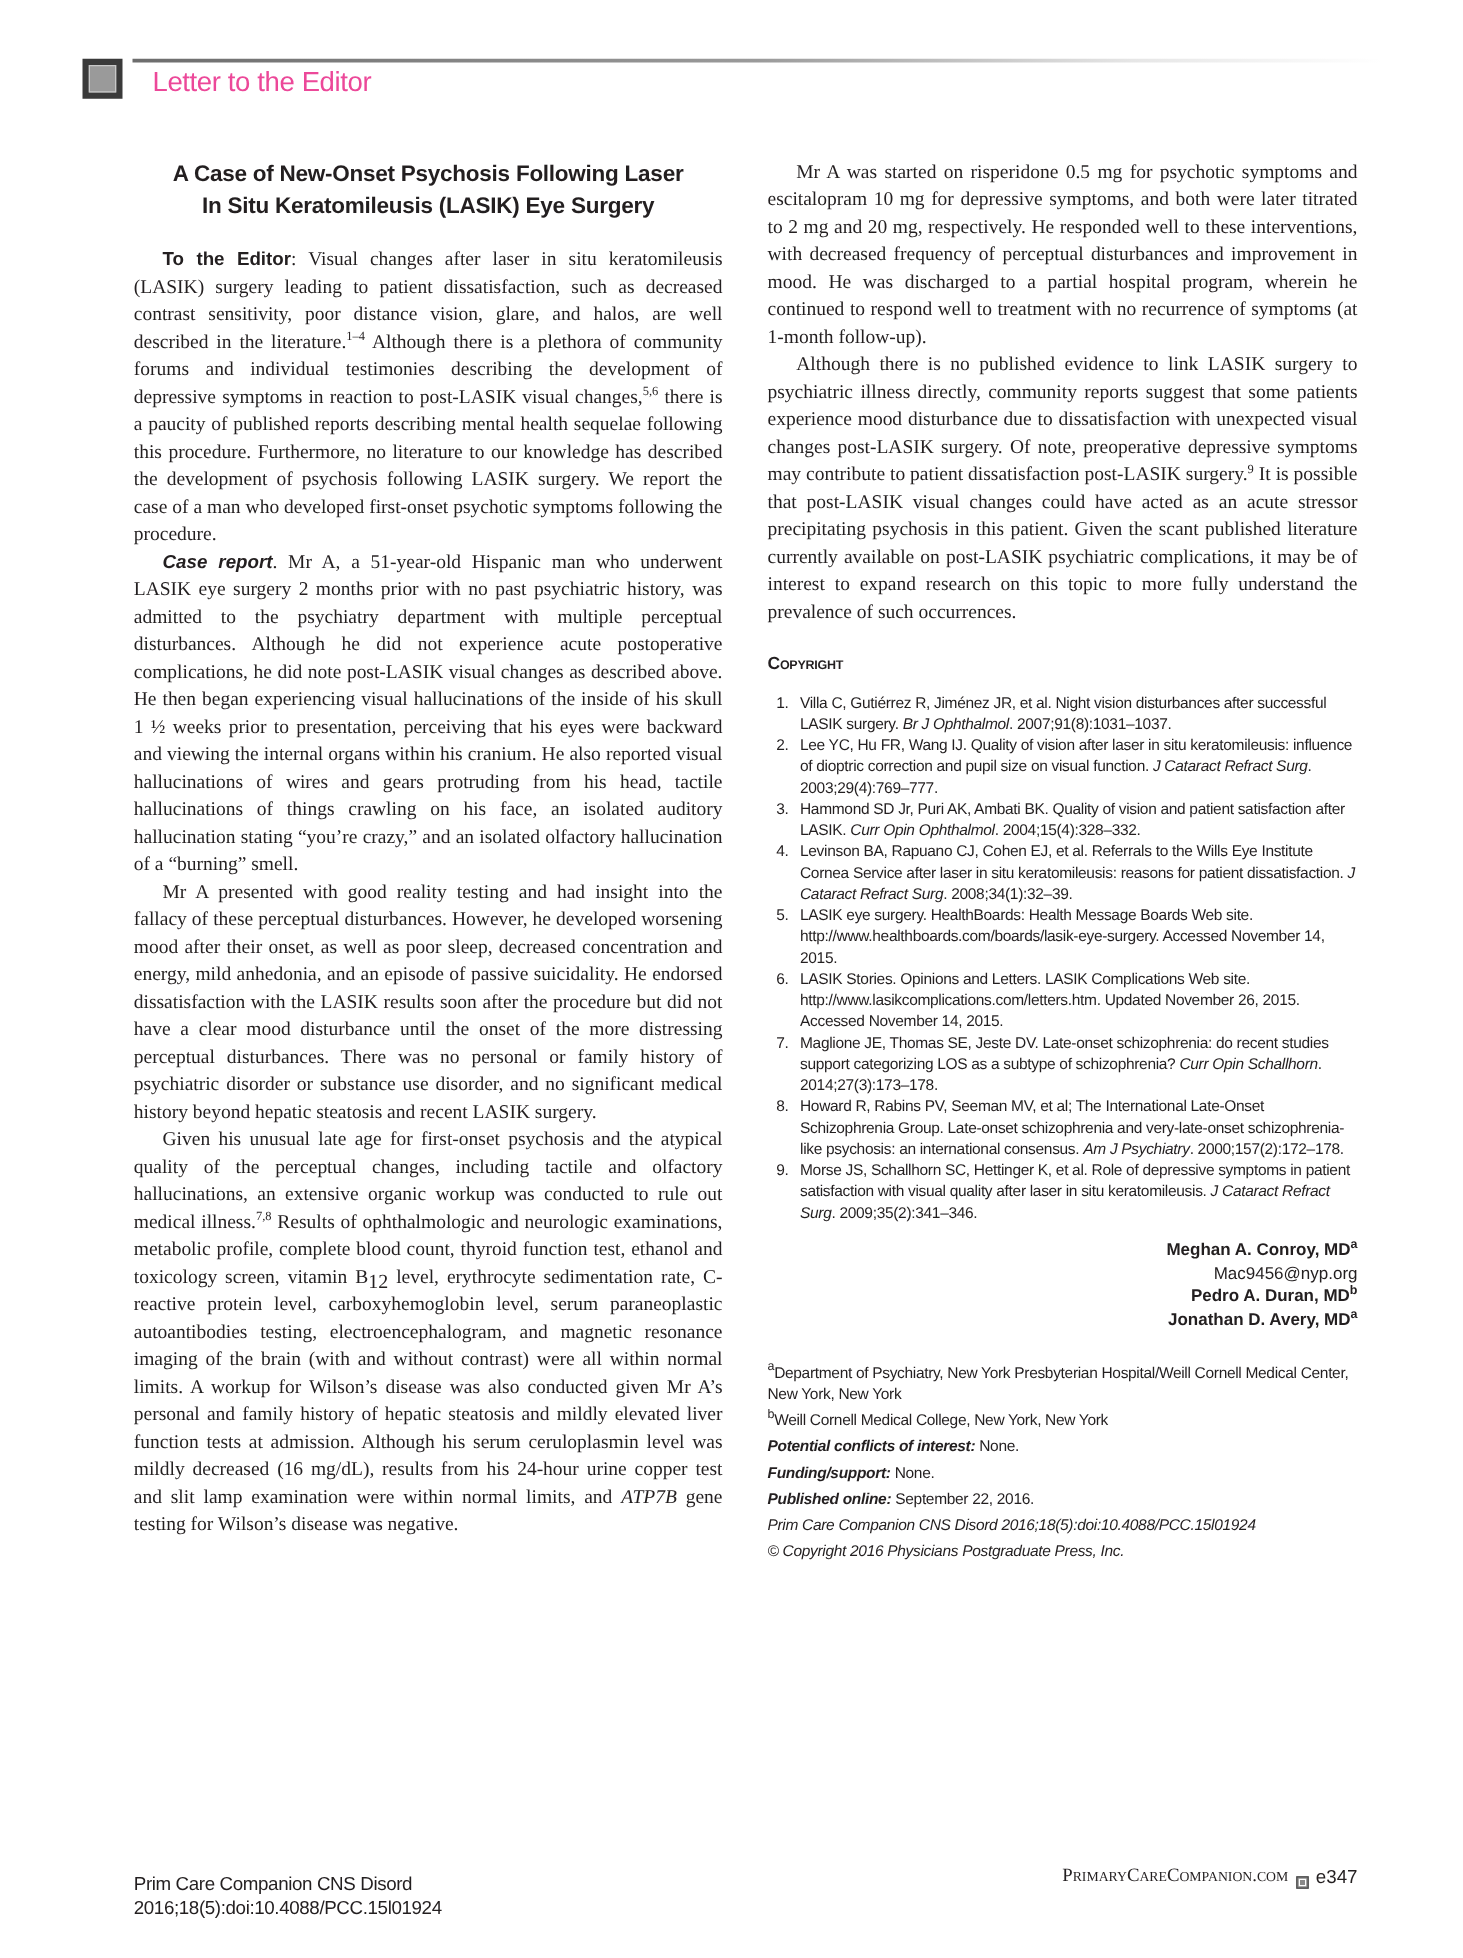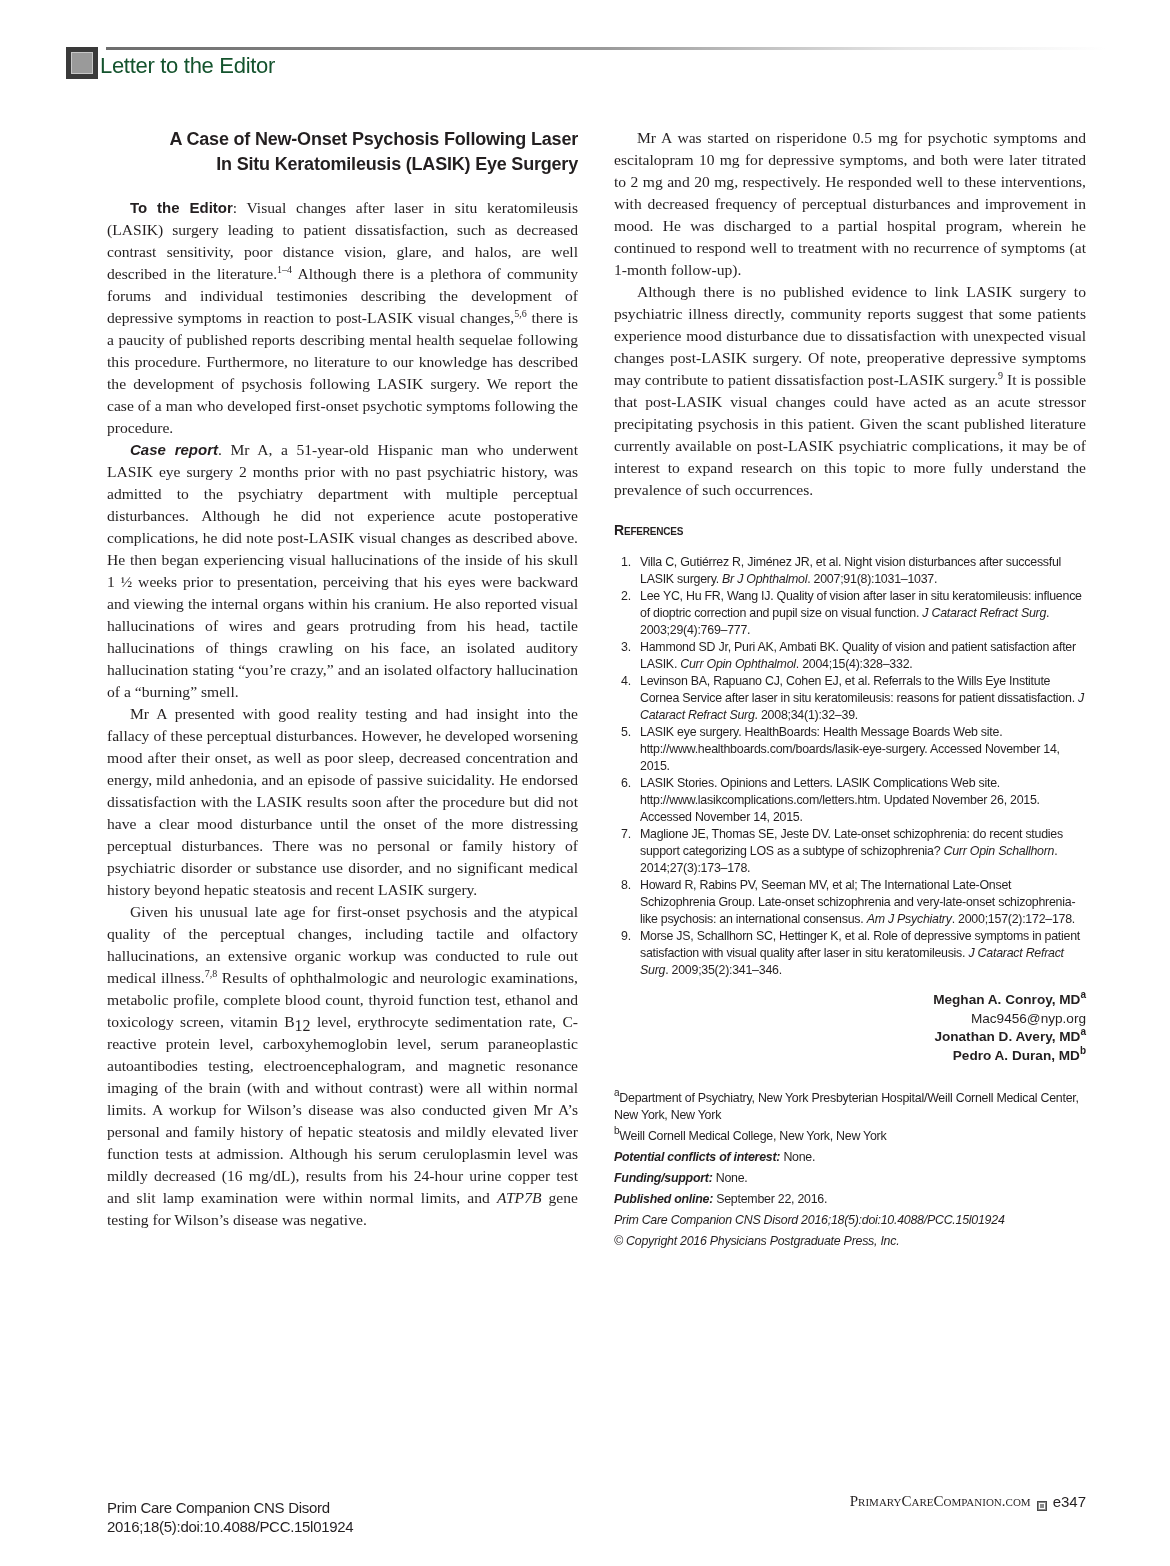--- a/index.html
+++ b/index.html
@@ -1,26 +1,26 @@
 <!DOCTYPE html>
 <html><head>
 <meta charset="utf-8">
 <style>
   html, body { margin: 0; padding: 0; background: #ffffff; }
   body { width: 1170px; height: 1566px; position: relative; overflow: hidden; color: #231f20; }
   .header-icon { position: absolute; left: 66px; top: 47px; width: 32px; height: 32px; background: #3a3a3a; }
   .header-icon .inner { position: absolute; left: 5px; top: 5px; width: 20px; height: 20px; background: #9a9a9a; border: 1px solid #c8c8c8; }
   .header-rule { position: absolute; left: 106px; top: 47px; width: 1000px; height: 3px;
     background: linear-gradient(to right, #6d6d6d 0%, #9a9a9a 50%, #e6e6e6 80%, #ffffff 100%); }
-  .header-title { position: absolute; left: 100px; top: 53px; font-family: "Liberation Sans", sans-serif; font-size: 22px; color: #14532d; letter-spacing: -0.3px; }
+  .header-title { position: absolute; left: 122px; top: 53px; font-family: "Liberation Sans", sans-serif; font-size: 22px; color: #ec4899; letter-spacing: -0.3px; }
 
   .col { position: absolute; font-family: "Liberation Serif", serif; font-size: 15.6px; line-height: 22px; text-align: justify; color: #231f20; }
   .col-left { left: 107px; top: 127px; width: 471px; }
   .col-right { left: 614px; top: 127px; width: 472px; }
-  .article-title { font-family: "Liberation Sans", sans-serif; font-weight: bold; font-size: 18px; line-height: 25px; text-align: right; margin: 0 0 20px 0; letter-spacing: -0.2px; }
+  .article-title { font-family: "Liberation Sans", sans-serif; font-weight: bold; font-size: 18px; line-height: 25px; text-align: center; margin: 0 0 20px 0; letter-spacing: -0.2px; }
   p { margin: 0; text-indent: 23px; }
   p.gap { }
   .lead-in { font-family: "Liberation Sans", sans-serif; font-weight: bold; font-size: 15px; }
   .lead-in-italic { font-family: "Liberation Sans", sans-serif; font-weight: bold; font-style: italic; font-size: 15px; }
   sup { font-size: 10px; line-height: 0; vertical-align: 6px; }
   sub { font-size: 16px; line-height: 0; }
 
   .refs-heading { font-family: "Liberation Sans", sans-serif; font-weight: bold; font-size: 14px; font-variant: small-caps; margin-top: 18px; margin-bottom: 13px; text-align: left; letter-spacing: -0.2px; }
   ol.refs { margin: 0; padding: 0; list-style: none; font-family: "Liberation Sans", sans-serif; font-size: 12.4px; line-height: 17px; text-align: left; }
   ol.refs li { position: relative; padding-left: 26px; letter-spacing: -0.25px; }
@@ -61,38 +61,38 @@
   <p>Mr A presented with good reality testing and had insight into the fallacy of these perceptual disturbances. However, he developed worsening mood after their onset, as well as poor sleep, decreased concentration and energy, mild anhedonia, and an episode of passive suicidality. He endorsed dissatisfaction with the LASIK results soon after the procedure but did not have a clear mood disturbance until the onset of the more distressing perceptual disturbances. There was no personal or family history of psychiatric disorder or substance use disorder, and no significant medical history beyond hepatic steatosis and recent LASIK surgery.</p>
 
   <p><span>Given his unusual late age for first-onset psychosis and the atypical quality of the perceptual changes, including tactile and olfactory hallucinations, an extensive organic workup was conducted to rule out medical illness.</span><sup>7,8</sup><span> Results of ophthalmologic and neurologic examinations, metabolic profile, complete blood count, thyroid function test, ethanol and toxicology screen, vitamin B</span><sub>12</sub><span> level, erythrocyte sedimentation rate, C-reactive protein level, carboxyhemoglobin level, serum paraneoplastic autoantibodies testing, electroencephalogram, and magnetic resonance imaging of the brain (with and without contrast) were all within normal limits. A workup for Wilson’s disease was also conducted given Mr A’s personal and family history of hepatic steatosis and mildly elevated liver function tests at admission. Although his serum ceruloplasmin level was mildly decreased (16 mg/dL), results from his 24-hour urine copper test and slit lamp examination were within normal limits, and </span><span class="it">ATP7B</span><span> gene testing for Wilson’s disease was negative.</span></p>
 </div>
 
 <div class="col col-right">
   <p>Mr A was started on risperidone 0.5 mg for psychotic symptoms and escitalopram 10 mg for depressive symptoms, and both were later titrated to 2 mg and 20 mg, respectively. He responded well to these interventions, with decreased frequency of perceptual disturbances and improvement in mood. He was discharged to a partial hospital program, wherein he continued to respond well to treatment with no recurrence of symptoms (at 1-month follow-up).</p>
 
   <p class="gap"><span>Although there is no published evidence to link LASIK surgery to psychiatric illness directly, community reports suggest that some patients experience mood disturbance due to dissatisfaction with unexpected visual changes post-LASIK surgery. Of note, preoperative depressive symptoms may contribute to patient dissatisfaction post-LASIK surgery.</span><sup>9</sup><span> It is possible that post-LASIK visual changes could have acted as an acute stressor precipitating psychosis in this patient. Given the scant published literature currently available on post-LASIK psychiatric complications, it may be of interest to expand research on this topic to more fully understand the prevalence of such occurrences.</span></p>
 
-  <div class="refs-heading">References</div>
+  <div class="refs-heading">Copyright</div>
   <ol class="refs">
     <li><span class="num">1.</span><span>Villa C, Gutiérrez R, Jiménez JR, et al. Night vision disturbances after successful LASIK surgery. </span><span class="it">Br J Ophthalmol</span><span>. 2007;91(8):1031–1037.</span></li>
     <li><span class="num">2.</span><span>Lee YC, Hu FR, Wang IJ. Quality of vision after laser in situ keratomileusis: influence of dioptric correction and pupil size on visual function. </span><span class="it">J Cataract Refract Surg</span><span>. 2003;29(4):769–777.</span></li>
     <li><span class="num">3.</span><span>Hammond SD Jr, Puri AK, Ambati BK. Quality of vision and patient satisfaction after LASIK. </span><span class="it">Curr Opin Ophthalmol</span><span>. 2004;15(4):328–332.</span></li>
     <li><span class="num">4.</span><span>Levinson BA, Rapuano CJ, Cohen EJ, et al. Referrals to the Wills Eye Institute Cornea Service after laser in situ keratomileusis: reasons for patient dissatisfaction. </span><span class="it">J Cataract Refract Surg</span><span>. 2008;34(1):32–39.</span></li>
     <li><span class="num">5.</span><span>LASIK eye surgery. HealthBoards: Health Message Boards Web site. http://www.healthboards.com/boards/lasik-eye-surgery. Accessed November 14, 2015.</span></li>
     <li><span class="num">6.</span><span>LASIK Stories. Opinions and Letters. LASIK Complications Web site. http://www.lasikcomplications.com/letters.htm. Updated November 26, 2015. Accessed November 14, 2015.</span></li>
     <li><span class="num">7.</span><span>Maglione JE, Thomas SE, Jeste DV. Late-onset schizophrenia: do recent studies support categorizing LOS as a subtype of schizophrenia? </span><span class="it">Curr Opin Schallhorn</span><span>. 2014;27(3):173–178.</span></li>
     <li><span class="num">8.</span><span>Howard R, Rabins PV, Seeman MV, et al; The International Late-Onset Schizophrenia Group. Late-onset schizophrenia and very-late-onset schizophrenia-like psychosis: an international consensus. </span><span class="it">Am J Psychiatry</span><span>. 2000;157(2):172–178.</span></li>
     <li><span class="num">9.</span><span>Morse JS, Schallhorn SC, Hettinger K, et al. Role of depressive symptoms in patient satisfaction with visual quality after laser in situ keratomileusis. </span><span class="it">J Cataract Refract Surg</span><span>. 2009;35(2):341–346.</span></li>
   </ol>
 
   <div class="authors">
     <div class="name"><span>Meghan A. Conroy, MD</span><sup>a</sup></div>
     <div>Mac9456@nyp.org</div>
+    <div class="name"><span>Pedro A. Duran, MD</span><sup>b</sup></div>
     <div class="name"><span>Jonathan D. Avery, MD</span><sup>a</sup></div>
-    <div class="name"><span>Pedro A. Duran, MD</span><sup>b</sup></div>
   </div>
 
   <div class="affils">
     <div><sup>a</sup><span>Department of Psychiatry, New York Presbyterian Hospital/Weill Cornell Medical Center, New York, New York</span></div>
     <div><sup>b</sup><span>Weill Cornell Medical College, New York, New York</span></div>
     <div><span class="label">Potential conflicts of interest:</span><span> None.</span></div>
     <div><span class="label">Funding/support:</span><span> None.</span></div>
     <div><span class="label">Published online:</span><span> September 22, 2016.</span></div>
     <div class="cite">Prim Care Companion CNS Disord 2016;18(5):doi:10.4088/PCC.15l01924</div>
     <div class="cite">© Copyright 2016 Physicians Postgraduate Press, Inc.</div>

